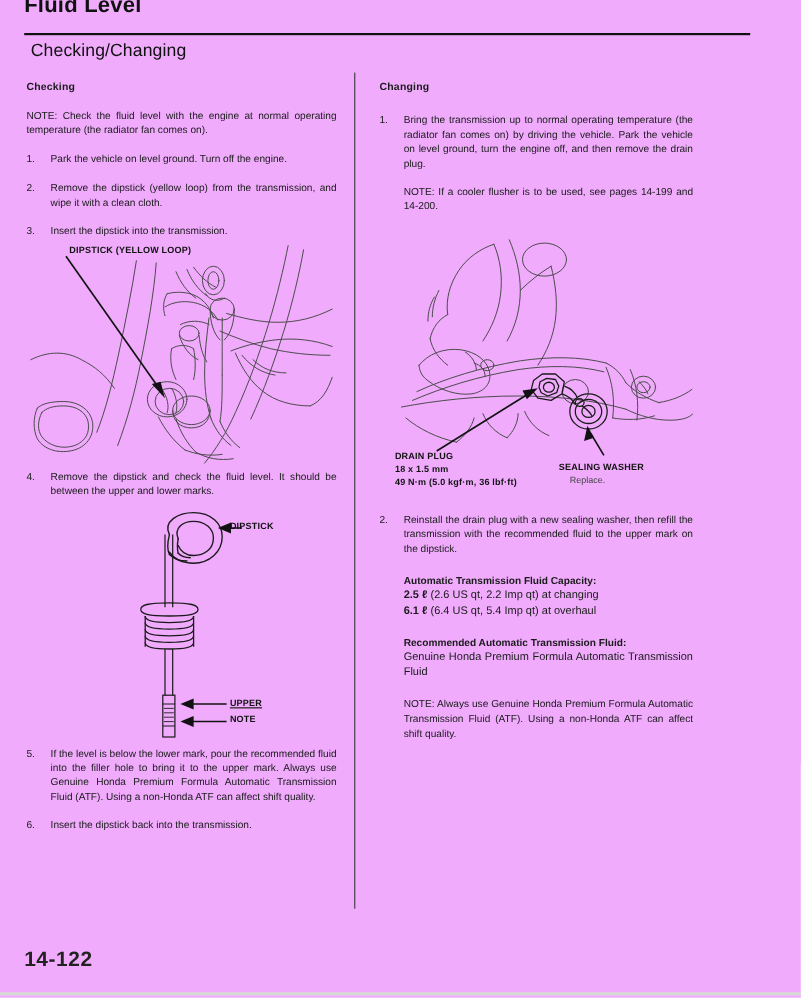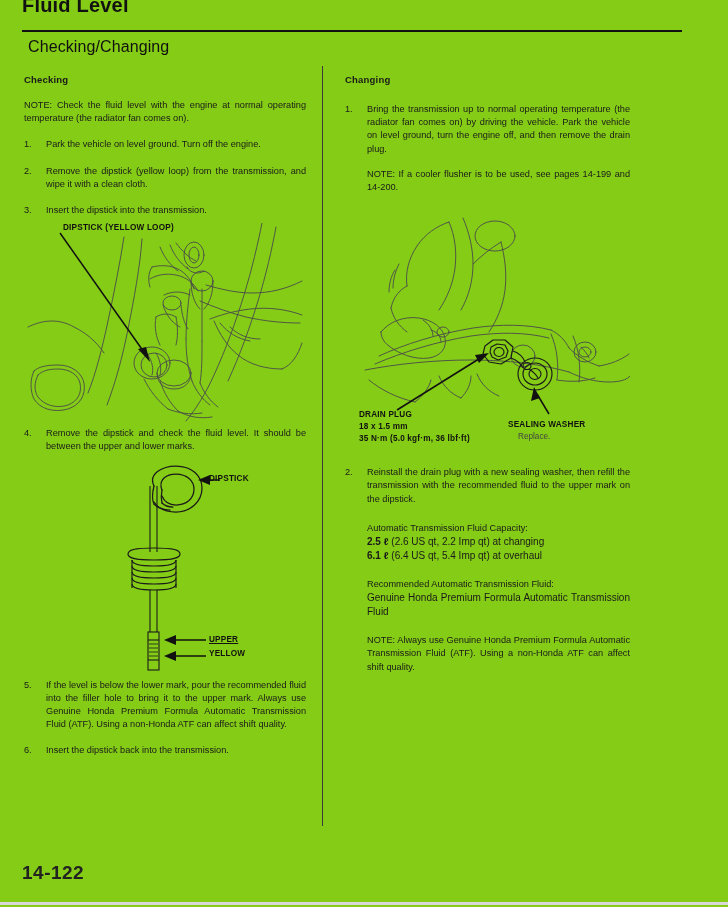--- a/index.html
+++ b/index.html
@@ -13,21 +13,21 @@
     position: relative;
     font-family: "Liberation Sans", sans-serif;
     color: #1a1a1a;
     overflow: hidden;
   }
 
   
   #page {
     position: absolute;
     inset: 0;
-    background: #84cc16;
+    background: #f0abfc;
   }
 
   
   #doc-title {
     position: absolute;
     left: 22px;
     top: -6px;
     font-size: 20px;
     font-weight: bold;
     letter-spacing: 0.2px;
@@ -104,21 +104,21 @@
     line-height: 13.2px;
     text-align: justify;
   }
   .substep {
     margin-top: 12px;
   }
   .spec-block { margin-top: 16px; }
   .spec-title {
     font-size: 9.2px;
     line-height: 13.4px;
-    font-weight: normal;
+    font-weight: bold;
   }
   .spec-line {
     font-size: 10px;
     line-height: 13.4px;
   }
   .spec-line b { font-weight: bold; }
 
   
   .figure { position: relative; }
   .fig-label {
@@ -266,21 +266,21 @@
 
     <div class="step" style="margin-top:4px;">
       <div class="step-num">4.</div>
       <div class="step-body">Remove the dipstick and check the fluid level. It should be between the upper and lower marks.</div>
     </div>
 
     <div class="figure" style="width:282px;height:215px;margin-top:10px;">
 
       <div class="fig-label" style="left:185px; top:10px;">DIPSTICK</div>
       <div class="fig-label" style="left:185px; top:171px;text-decoration:underline;">UPPER</div>
-      <div class="fig-label" style="left:185px; top:185px;">YELLOW</div>
+      <div class="fig-label" style="left:185px; top:185px;">NOTE</div>
 
       <svg width="282" height="215" viewBox="0 0 282 215">
         <g fill="none" stroke="#1a1a1a" stroke-width="1.25" stroke-linecap="round" stroke-linejoin="round">
 
           <path d="M130,22 C124,10 138,2 152,2 C168,2 178,12 178,24
                    C178,38 166,48 152,48 C142,48 134,44 130,38"></path>
 
           <path d="M138,26 C134,16 142,10 152,10 C163,10 170,17 170,25
                    C170,35 162,41 152,41 C145,41 140,37 138,32"></path>
 
@@ -364,21 +364,21 @@
 
     <div class="step substep">
       <div class="step-num"></div>
       <div class="step-body">NOTE: If a cooler flusher is to be used, see pages 14-199 and 14-200.</div>
     </div>
 
     <div class="figure" style="width:285px;height:248px;margin-top:20px;">
 
       <div class="fig-label" style="left:14px; top:196px;">DRAIN PLUG</div>
       <div class="fig-label" style="left:14px; top:208px;">18 x 1.5 mm</div>
-      <div class="fig-label" style="left:14px; top:220px;">35 N·m (5.0 kgf·m, 36 lbf·ft)</div>
+      <div class="fig-label" style="left:14px; top:220px;">49 N·m (5.0 kgf·m, 36 lbf·ft)</div>
 
       <div class="fig-label" style="left:163px; top:206px;text-align:right;">SEALING WASHER</div>
       <div class="fig-sublabel" style="left:173px; top:218px;">Replace.</div>
 
       <svg width="285" height="248" viewBox="0 0 285 248">
         <g fill="none" stroke="#4a4a4a" stroke-width="0.9" stroke-linecap="round" stroke-linejoin="round">
 
           <path d="M62,72 C60,58 64,44 72,32 C80,20 92,12 104,8"></path>
           <path d="M104,8 C110,22 112,38 110,54 C108,70 102,84 94,96"></path>
           <path d="M118,4 C124,18 128,34 128,50 C128,66 124,82 116,96"></path>

